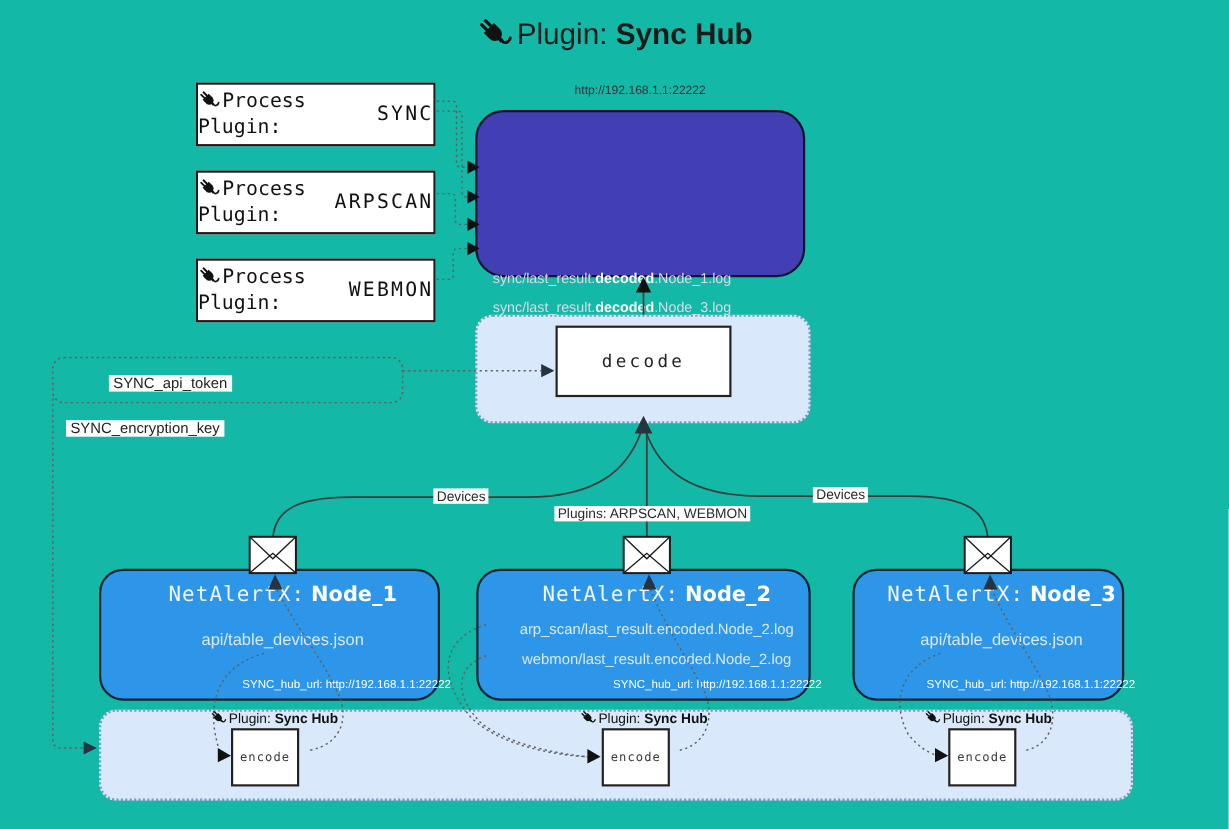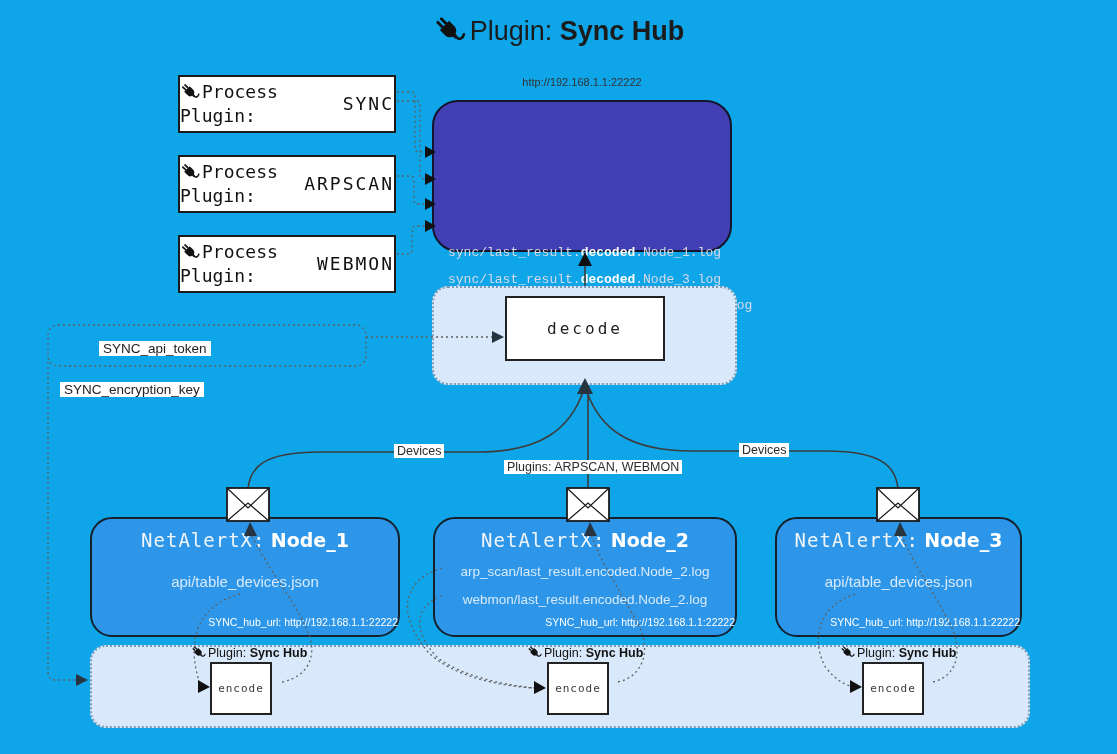--- a/index.html
+++ b/index.html
@@ -1,16 +1,16 @@
 <!DOCTYPE html>
 <html><head>
 <meta charset="utf-8">
 <style>
   html,body { margin:0; padding:0; background:#fff; }
-  .canvas { position:relative; width:1117px; height:754px; background:#0ea5e9;
+  .canvas { position:relative; width:1117px; height:754px; background:#14b8a6;
             font-family:"Liberation Sans", sans-serif; overflow:hidden; }
   .mono { font-family:"DejaVu Sans Mono", monospace; }
 
   
   .page-title { position:absolute; top:14px; left:0; width:100%; text-align:center;
                 font-size:27px; color:#1b1b1b; }
   .page-title b { font-weight:bold; }
   .plug-lg { width:33px; height:33px; vertical-align:-7px; margin-right:4px; }
   .plug-sm { width:20px; height:20px; vertical-align:-4px; margin-right:2px; }
   .plug-xs { width:15px; height:15px; vertical-align:-3px; margin-right:2px; }
@@ -23,42 +23,42 @@
   .proc-name { letter-spacing:2px; }
 
   
   .hub-url { position:absolute; left:432px; top:76px; width:300px; text-align:center;
              font-size:11px; color:#333; }
   .hub { position:absolute; left:432px; top:100px; width:300px; height:152px;
          background:#423fb5; border:2px solid #14142a; border-radius:26px; box-sizing:border-box; }
   .hub-title { position:absolute; top:12px; width:100%; text-align:center; font-size:19px; color:#fff; }
   .hub-title .mono { color:#eef0f6; letter-spacing:1px; }
   .hub-title b { font-family:"DejaVu Sans", sans-serif; }
-  .hub-line { position:absolute; left:14px; font-size:13px; color:#d9d9e8; white-space:nowrap;font-family:Liberation Mono, monospace; }
+  .hub-line { position:absolute; left:14px; font-size:13px; color:#d9d9e8; white-space:nowrap; }
   .hub-line b { color:#ffffff; }
 
   
   .panel { position:absolute; background:#d9e9fb; border:2px dotted #7d9cb8;
            border-radius:16px; box-sizing:border-box; }
 
   .decode-box, .enc-box { position:absolute; background:#fff; border:2px solid #222;
            box-sizing:border-box; display:flex; align-items:center; justify-content:center;
            font-family:"DejaVu Sans Mono",monospace; color:#222; }
   .decode-box { left:505px; top:296px; width:160px; height:65px; font-size:16px; letter-spacing:3px; }
   .enc-box { width:62px; height:53px; font-size:11px; letter-spacing:1px; color:#3a3a3a; }
 
   
   .float-label { position:absolute; background:#fff; padding:0 4px; font-size:13.5px;
                  color:#222; z-index:6; white-space:nowrap;margin-top:24px; }
   .edge-label { position:absolute; background:#fff; padding:0 3px; font-size:12.5px;
                 color:#2b2b2b; z-index:6; white-space:nowrap; }
 
   
   .node { position:absolute; top:517px; height:120px; background:#2d96e8;
-          border:2px solid #14202c; border-radius:22px; box-sizing:border-box; color:#fff; }
+          border:2px solid #14202c; border-radius:22px; box-sizing:border-box; color:#fff;padding-left:12px; }
   .node-title { position:absolute; top:10px; width:100%; text-align:center; font-size:19px; }
   .node-title .mono { color:#f0f5fa; letter-spacing:1px; }
   .node-title b { font-family:"DejaVu Sans", sans-serif; }
   .node-line { position:absolute; width:100%; text-align:center; color:#d8eafb; }
   .node-url { position:absolute; bottom:7px; width:100%; text-align:right; font-size:10.5px; color:#fff; }
 
   .enc-label { position:absolute; font-size:12.5px; color:#111; z-index:6; white-space:nowrap; }
   .enc-label b { font-weight:bold; }
 
   .overlay { position:absolute; left:0; top:0; width:1117px; height:754px; z-index:5;

